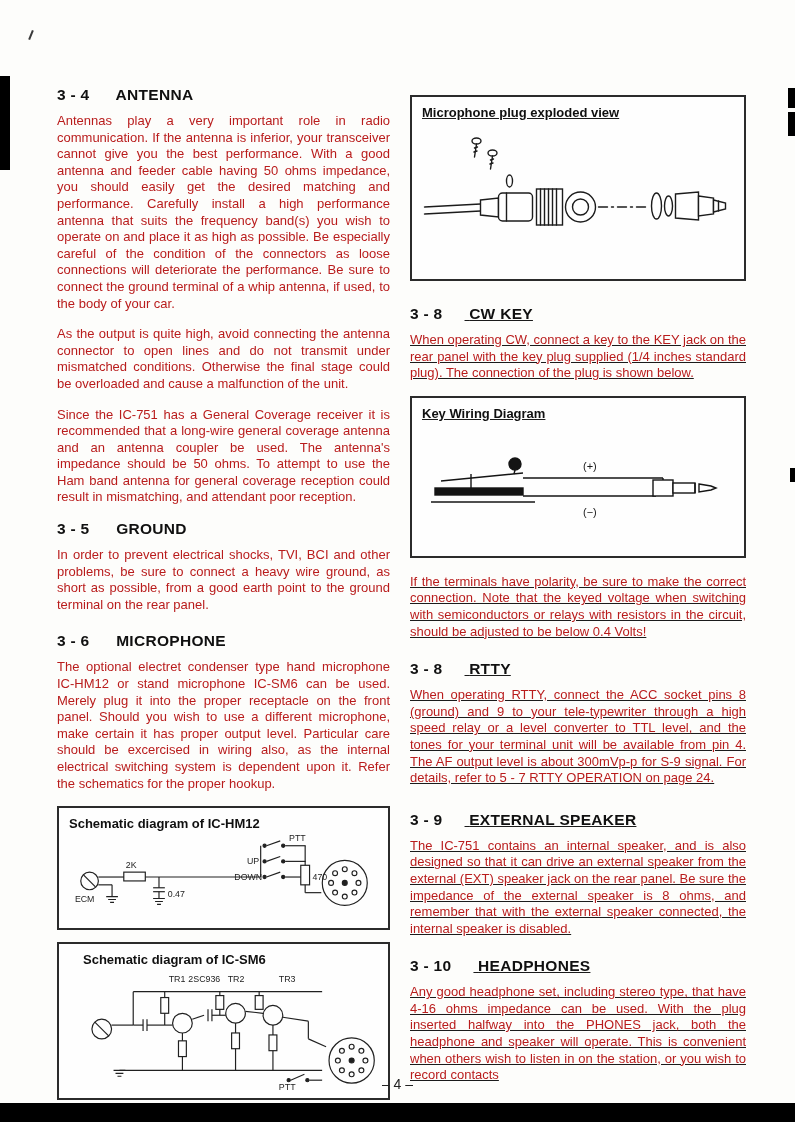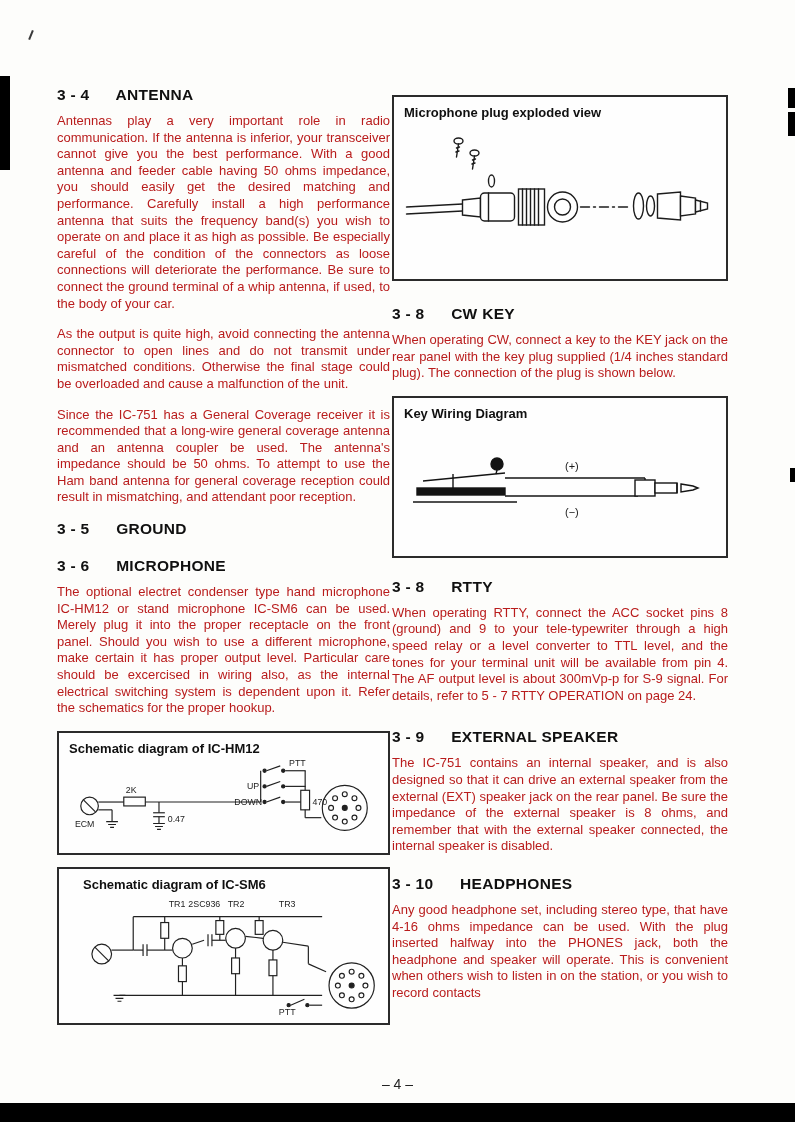--- a/index.html
+++ b/index.html
@@ -8,21 +8,21 @@
     position:relative;
     background:#fdfdfb;
     font-family:"Liberation Sans", sans-serif;
     color:#1b1b1b;
     overflow:hidden;
   }
   .page { position:absolute; inset:0; background:#fdfdfb;border-radius:16px; }
 
   .col { position:absolute; }
   .col-left  { left:57px;  top:86px; width:333px; }
-  .col-right { left:392px; top:95px; width:336px; }
+  .col-right { left:410px; top:95px; width:336px;text-decoration:underline; }
 
   .sec-head { font-size:15.5px; font-weight:bold; color:#101010; letter-spacing:0.3px; margin:0 0 9px 0; }
   .sec-head .sec-num { display:inline-block; margin-right:22px; }
   .mt-18 { }
   .mt-20 { margin-top:20px; }
   .mt-22 { margin-top:19px; }
   .mt-24 { margin-top:24px; }
 
   p.body-text {
     font-size:13px; line-height:16.6px; text-align:justify;
@@ -66,20 +66,21 @@
       <span class="sec-title">ANTENNA</span>
     </h2>
     <p class="body-text">Antennas play a very important role in radio communication. If the antenna is inferior, your transceiver cannot give you the best performance. With a good antenna and feeder cable having 50 ohms impedance, you should easily get the desired matching and performance. Carefully install a high performance antenna that suits the frequency band(s) you wish to operate on and place it as high as possible. Be especially careful of the condition of the connectors as loose connections will deteriorate the performance. Be sure to connect the ground terminal of a whip antenna, if used, to the body of your car.</p>
     <p class="body-text">As the output is quite high, avoid connecting the antenna connector to open lines and do not transmit under mismatched conditions. Otherwise the final stage could be overloaded and cause a malfunction of the unit.</p>
     <p class="body-text">Since the IC-751 has a General Coverage receiver it is recommended that a long-wire general coverage antenna and an antenna coupler be used. The antenna's impedance should be 50 ohms. To attempt to use the Ham band antenna for general coverage reception could result in mismatching, and attendant poor reception.</p>
 
     <h2 class="sec-head mt-18">
       <span class="sec-num">3 - 5</span>
       <span class="sec-title">GROUND</span>
     </h2>
+    <p class="body-text">In order to prevent electrical shocks, TVI, BCI and other problems, be sure to connect a heavy wire ground, as short as possible, from a good earth point to the ground terminal on the rear panel.</p>
 
     <h2 class="sec-head mt-22">
       <span class="sec-num">3 - 6</span>
       <span class="sec-title">MICROPHONE</span>
     </h2>
     <p class="body-text">The optional electret condenser type hand microphone IC-HM12 or stand microphone IC-SM6 can be used. Merely plug it into the proper receptacle on the front panel. Should you wish to use a different microphone, make certain it has proper output level. Particular care should be excercised in wiring also, as the internal electrical switching system is dependent upon it. Refer the schematics for the proper hookup.</p>
 
     <figure class="fig">
       <div class="fig-title">Schematic diagram of IC-HM12</div>
       <svg viewBox="0 0 310 90" width="311" height="88">
@@ -301,20 +302,21 @@
             <rect x="246" y="59" width="22" height="10" fill="#fff"></rect>
             <line x1="268" y1="59" x2="268" y2="69"></line>
             <path d="M272,60 L284,62 L289,64 L284,66 L272,68 Z" fill="#fff"></path>
           </g>
         </g>
         <text x="156" y="46" font-size="11">(+)</text>
         <text x="156" y="92" font-size="11">(−)</text>
       </svg>
     </figure>
 
+    <p class="body-text" style="margin-top:16px;">If the terminals have polarity, be sure to make the correct connection. Note that the keyed voltage when switching with semiconductors or relays with resistors in the circuit, should be adjusted to be below 0.4 Volts!</p>
 
     <h2 class="sec-head mt-20">
       <span class="sec-num">3 - 8</span>
       <span class="sec-title">RTTY</span>
     </h2>
     <p class="body-text">When operating RTTY, connect the ACC socket pins 8 (ground) and 9 to your tele-typewriter through a high speed relay or a level converter to TTL level, and the tones for your terminal unit will be available from pin 4. The AF output level is about 300mVp-p for S-9 signal. For details, refer to 5 - 7 RTTY OPERATION on page 24.</p>
 
     <h2 class="sec-head mt-24">
       <span class="sec-num">3 - 9</span>
       <span class="sec-title">EXTERNAL SPEAKER</span>

